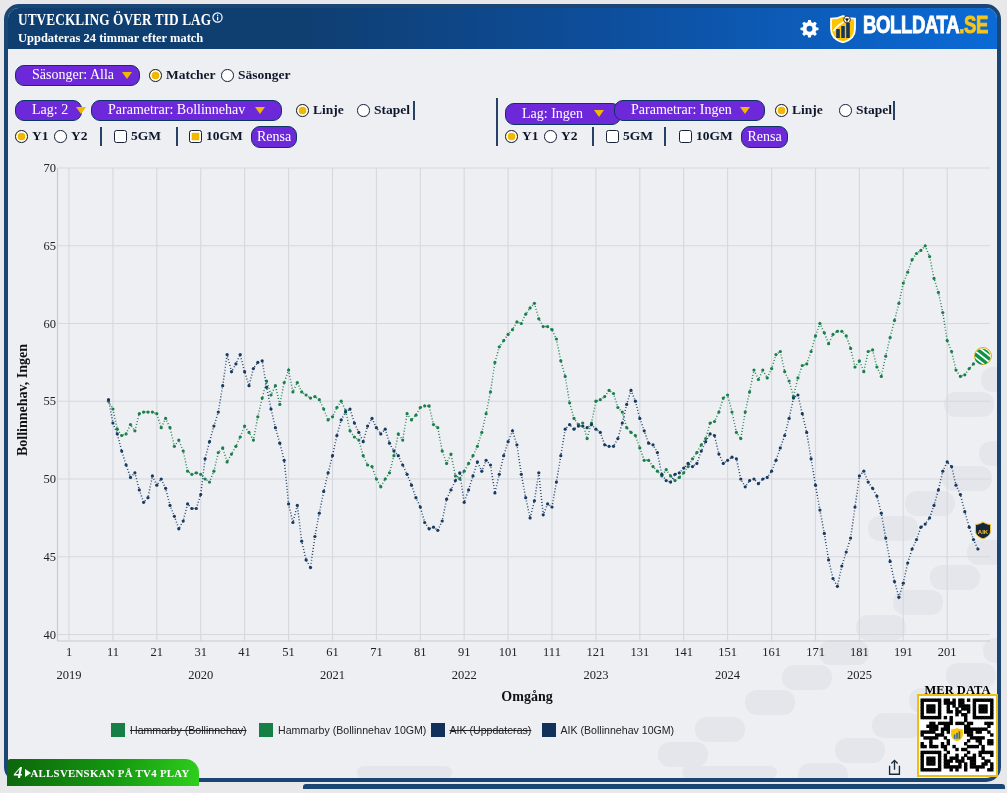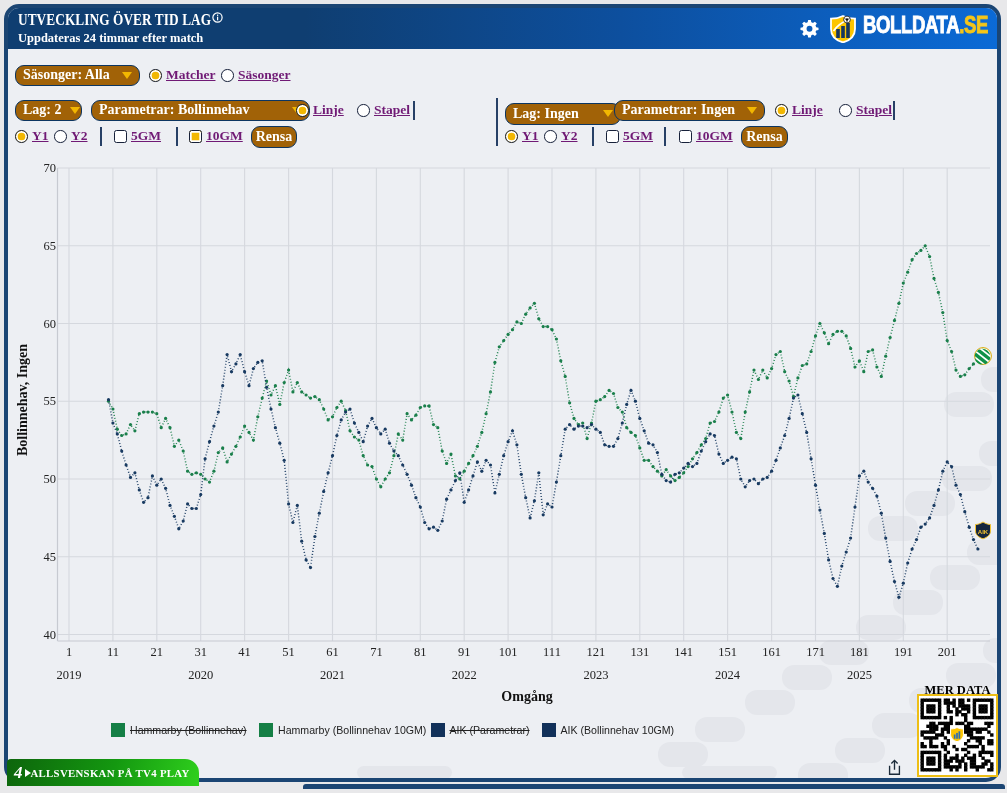--- a/index.html
+++ b/index.html
@@ -4,26 +4,26 @@
 html,body { width:1007px; height:793px; background:#e8e8ea; overflow:hidden;
   font-family:"Liberation Serif", serif; }
 #card { position:absolute; left:4px; top:4px; width:997px; height:778px;
   background:#edeff3; border:4px solid #1b4573; border-radius:15px; overflow:hidden; }
 #hdr { position:absolute; left:0; top:0; width:100%; height:41.5px;
   background:linear-gradient(90deg,#0f3e71 0%,#0f3e71 30%,#0d4f9e 62%,#0b6ad6 100%);
   border-radius:11px 11px 0 0; }
 .abs { position:absolute; }
 #title { left:18px; top:10.5px; color:#fff; font-weight:bold; font-size:16px; letter-spacing:0.1px; transform:scaleX(0.83); transform-origin:left; white-space:nowrap; }
 #subtitle { left:18px; top:29.5px; color:#fff; font-weight:bold; font-size:13px; transform:scaleX(0.96); transform-origin:left; white-space:nowrap; }
-.nbtn { position:absolute; white-space:nowrap; background:#a16207; border:1.5px solid #0c3561; border-radius:9px;
-  color:#fff; font-weight:bold; font-size:14px; line-height:18px; padding:0 7px;
+.nbtn { position:absolute; white-space:nowrap; background:#6d28d9; border:1.5px solid #0c3561; border-radius:9px;
+  color:#fff; font-weight:normal; font-size:14px; line-height:18px; padding:0 16px;
   height:21.5px; display:flex; align-items:center; gap:8px; }
 .nbtn .arr { width:0; height:0; border-left:5.5px solid transparent; border-right:5.5px solid transparent;
   border-top:7px solid #f2b701; display:inline-block; }
-.lbl { position:absolute; font-weight:bold; font-size:13.5px; color:#701a75;text-decoration:underline; }
+.lbl { position:absolute; font-weight:bold; font-size:13.5px; color:#0f172a; }
 .radio { position:absolute; width:12.5px; height:12.5px; border-radius:50%; background:#fff;
   border:1.5px solid #17213a; }
 .radio.sel { background:#f2b701; box-shadow:inset 0 0 0 1.7px #fff; }
 .chk { position:absolute; width:13px; height:13px; border-radius:2.5px; background:#fff;
   border:1.5px solid #17213a; }
 .chk.sel { background:#f2b701; box-shadow:inset 0 0 0 1.7px #fff; }
 .sep { position:absolute; width:1.8px; height:19px; background:#274066; }
 .st { position:absolute; background:#e4e6eb; border-radius:12px; }
 #chartsvg { position:absolute; left:0; top:0; }
 .leg span.sq { display:inline-block; width:14px; height:14px; margin:0 5px 0 0; vertical-align:-3px; }
@@ -64,21 +64,21 @@
 </svg>
 <div class="abs" style="left:863px;top:12px;font-family:'Liberation Sans',sans-serif;font-weight:bold;font-size:23.5px;color:#fff;-webkit-text-stroke:0.9px #fff;transform:scaleX(0.79);transform-origin:left;letter-spacing:-0.5px;white-space:nowrap">BOLLDATA<span style="color:#f5c518;-webkit-text-stroke:0.9px #f5c518">.SE</span></div>
 
 <div class="nbtn" style="left:15px;top:64.5px;width:125px">Säsonger: Alla <span class="arr" style="margin-left:auto"></span></div>
 <div class="radio sel" style="left:149px;top:69px"></div>
 <div class="lbl" style="left:166px;top:67px">Matcher</div>
 <div class="radio" style="left:221px;top:69px"></div>
 <div class="lbl" style="left:238px;top:67px">Säsonger</div>
 
 <div class="nbtn" style="left:15px;top:99.5px;width:67px">Lag: 2 <span class="arr" style="margin-left:auto"></span></div>
-<div class="nbtn" style="left:91px;top:99.5px;width:219px">Parametrar: Bollinnehav <span class="arr" style="margin-left:auto"></span></div>
+<div class="nbtn" style="left:91px;top:99.5px;width:191px">Parametrar: Bollinnehav <span class="arr" style="margin-left:auto"></span></div>
 <div class="radio sel" style="left:296px;top:104px"></div>
 <div class="lbl" style="left:313px;top:102px">Linje</div>
 <div class="radio" style="left:357px;top:104px"></div>
 <div class="lbl" style="left:374px;top:102px">Stapel</div>
 <div class="sep" style="left:413px;top:101px"></div>
 
 <div class="radio sel" style="left:15px;top:130px"></div>
 <div class="lbl" style="left:32px;top:128px">Y1</div>
 <div class="radio" style="left:54px;top:130px"></div>
 <div class="lbl" style="left:71px;top:128px">Y2</div>
@@ -629,21 +629,21 @@
  </g>
 
  <g transform="translate(983,530)">
   <path d="M0 -8 C3 -6 6 -5.5 7.5 -5.5 L7.5 1 C7.5 5 4 7.5 0 8.8 C-4 7.5 -7.5 5 -7.5 1 L-7.5 -5.5 C-6 -5.5 -3 -6 0 -8 Z" fill="#15263f" stroke="#f2c230" stroke-width="1"></path>
   <text x="0" y="3.5" text-anchor="middle" font-family="Liberation Sans" font-size="6" font-weight="bold" fill="#f2c230">AIK</text>
  </g>
 </svg>
 
 <div class="leg" style="left:67px"><span class="sq" style="background:#157f45"></span><span class="strike">Hammarby (Bollinnehav)</span></div>
 <div class="leg" style="left:215px"><span class="sq" style="background:#157f45"></span>Hammarby (Bollinnehav 10GM)</div>
-<div class="leg" style="left:386.5px"><span class="sq" style="background:#12315a"></span><span class="strike">AIK (Parametrar)</span></div>
+<div class="leg" style="left:386.5px"><span class="sq" style="background:#12315a"></span><span class="strike">AIK (Uppdateras)</span></div>
 <div class="leg" style="left:497.5px"><span class="sq" style="background:#12315a"></span>AIK (Bollinnehav 10GM)</div>
 
 <div id="tv4">
  <span style="font-size:17px;font-weight:bold;font-style:italic;margin-left:7px;font-family:'Liberation Serif'">4</span>
  <span style="width:0;height:0;border-top:4.5px solid transparent;border-bottom:4.5px solid transparent;border-left:6px solid #fff;margin-left:2px"></span>
  <span style="font-weight:bold;font-size:10.8px;letter-spacing:0.3px;margin-left:0;white-space:nowrap">ALLSVENSKAN PÅ TV4 PLAY</span>
 </div>
 
 <div id="merdata">MER DATA</div>
 <div id="qr">

